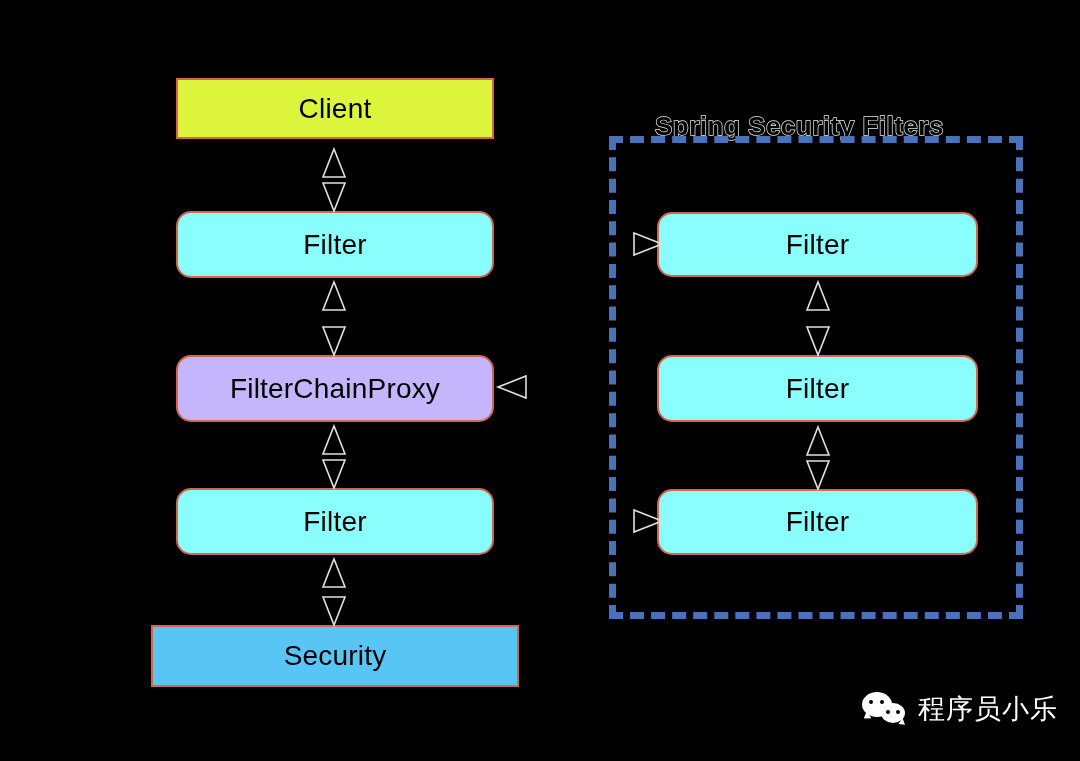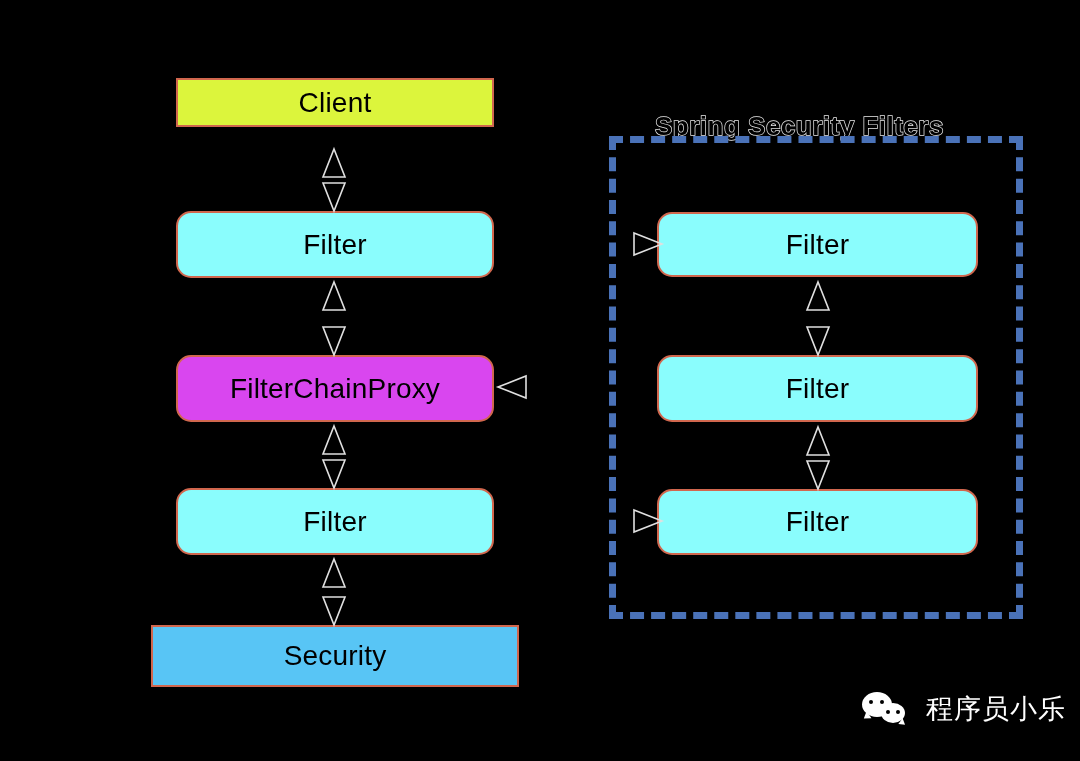--- a/index.html
+++ b/index.html
@@ -109,33 +109,32 @@
   .wechat-icon .d1 { left: 7px;  top: 8px; }
   .wechat-icon .d2 { left: 18px; top: 8px; }
   .wechat-icon .d3 { left: 24px; top: 18px; }
   .wechat-icon .d4 { left: 34px; top: 18px; }
   .watermark-text {
     color: #ffffff;
     font-size: 27px;
     font-family: "Liberation Sans", sans-serif;
     white-space: nowrap;
     letter-spacing: 1px;
-    margin-left: 8px;
   }
 </style>
 </head>
 <body>
 
 <div id="canvas">
 
-  <div class="node client" style="left: 176px; top: 78px; width: 318px; height: 49px; background: rgb(220, 245, 60); border-color: rgb(209, 103, 78);">Client</div>
+  <div class="node client" style="left: 176px; top: 78px; width: 318px; height: 61px; background: rgb(220, 245, 60); border-color: rgb(209, 103, 78);">Client</div>
 
   <div class="node filter" style="left: 176px; top: 211px; width: 318px; height: 67px; background: rgb(138, 253, 253); border-color: rgb(209, 103, 78);">Filter</div>
 
-  <div class="node filter" style="left: 176px; top: 355px; width: 318px; height: 67px; background: #d946ef; border-color: rgb(209, 103, 78);">FilterChainProxy</div>
+  <div class="node filter" style="left: 176px; top: 355px; width: 318px; height: 67px; background: #c4b5fd; border-color: rgb(209, 103, 78);">FilterChainProxy</div>
 
   <div class="node filter" style="left: 176px; top: 488px; width: 318px; height: 67px; background: rgb(138, 253, 253); border-color: rgb(209, 103, 78);">Filter</div>
 
   <div class="node servlet" style="left: 151px; top: 625px; width: 368px; height: 62px; background: rgb(88, 197, 245); border-color: rgb(209, 103, 78);">Security</div>
 
   <div class="group-title" style="left: 655px; top: 95px;">Spring Security Filters</div>
 
   <div class="group-box" style="left: 609px; top: 136px; width: 414px; height: 483px; border-color: rgb(74, 114, 184); border-style: dashed;"></div>
 
   <div class="node filter" style="left: 657px; top: 212px; width: 321px; height: 65px; background: rgb(138, 253, 253); border-color: rgb(209, 103, 78);">Filter</div>

